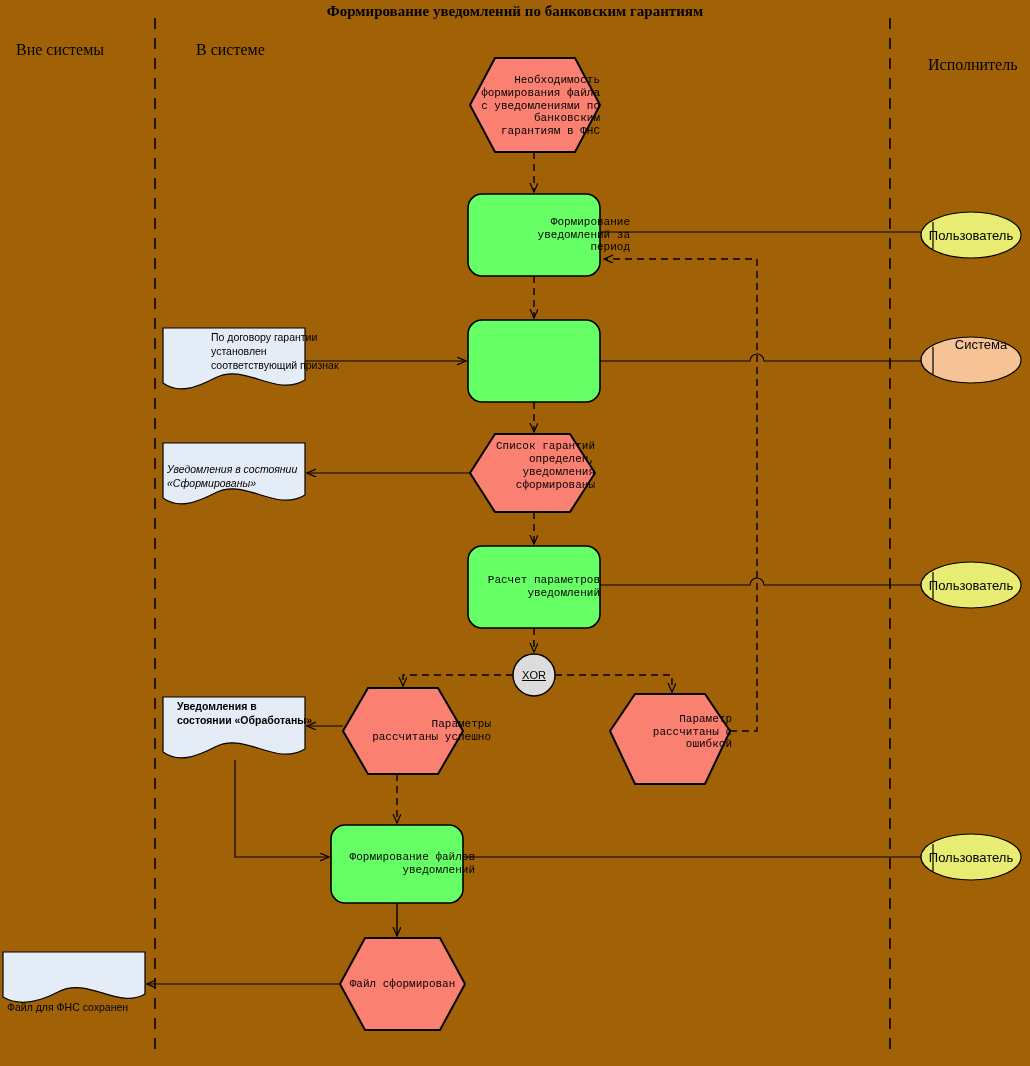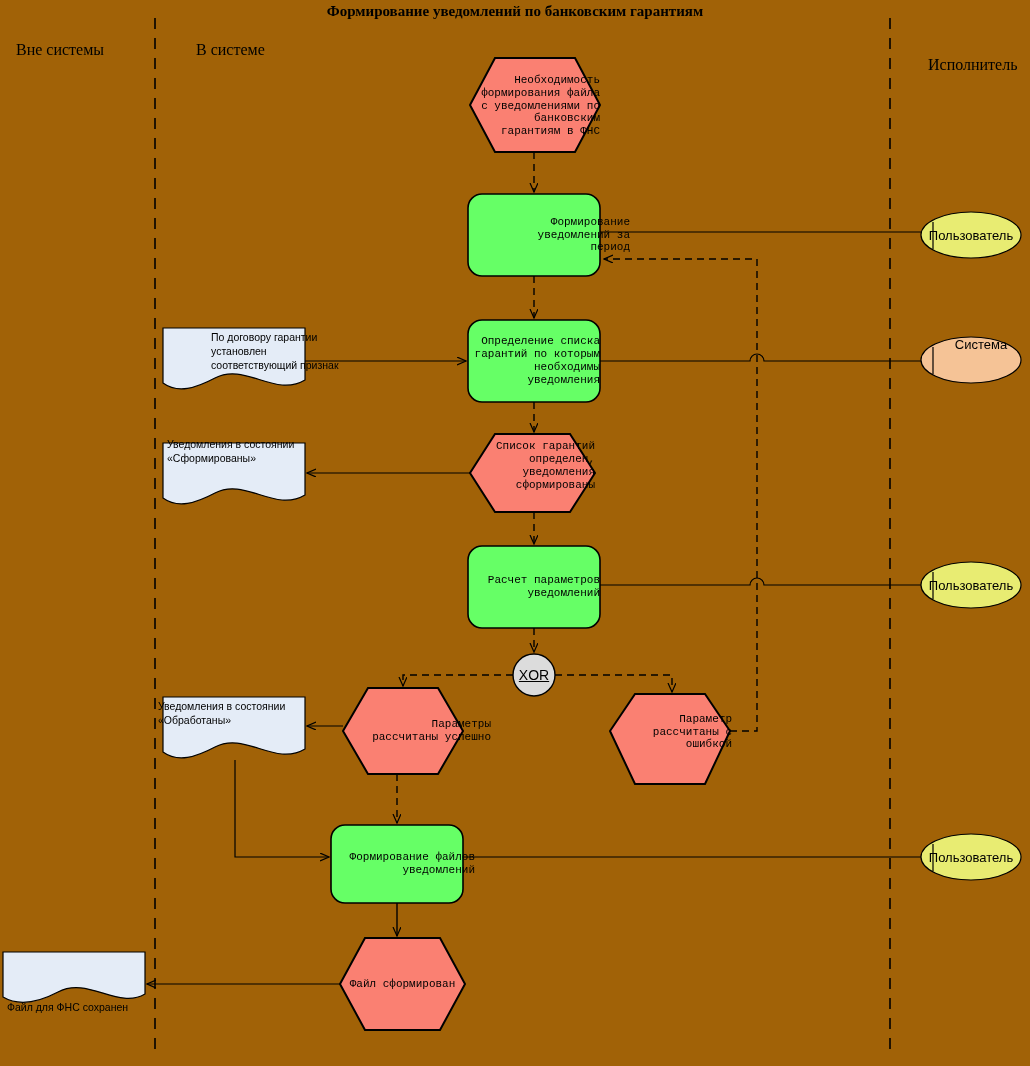--- a/index.html
+++ b/index.html
@@ -31,21 +31,21 @@
   .doc-text{
     font-size:10.5px;color:#000;line-height:1.35;
     text-align:left;
   }
   .actor-text{
     display:flex;align-items:center;justify-content:center;
     font-size:13px;color:#000;text-align:right;
   }
   .gw-text{
     display:flex;align-items:center;justify-content:center;
-    font-size:14px;color:#000;text-decoration:underline;
+    font-size:11px;color:#000;text-decoration:underline;
   }
 </style>
 </head>
 <body>
 
 <div id="canvas">
 
   <svg id="svg" viewBox="0 0 1030 1066" xmlns="http://www.w3.org/2000/svg">
     <defs>
       <marker id="arrowSolid" markerWidth="10" markerHeight="10" refX="9" refY="4" orient="auto" markerUnits="userSpaceOnUse">
@@ -142,41 +142,40 @@
   <div class="lbl title">Формирование уведомлений по банковским гарантиям</div>
 
   <div class="lbl lane-label" style="left:16px;top:41px;">Вне системы</div>
   <div class="lbl lane-label" style="left:196px;top:41px;">В системе</div>
   <div class="lbl lane-label" style="left:928px;top:33px;margin-top:23px;">Исполнитель</div>
 
   <div class="lbl node-text" style="left:470px;top:62px;width:130px;height:88px;">Необходимость формирования файла с уведомлениями по банковским гарантиям в ФНС</div>
 
   <div class="lbl node-text" style="left:468px;top:194px;width:132px;height:82px;padding-left:30px;">Формирование уведомлений за период</div>
 
-  <div class="lbl node-text" style="left:468px;top:320px;width:132px;height:82px;">Определение списка гарантий по которым необходимы уведомления</div>
 
   <div class="lbl node-text" style="left:470px;top:434px;width:125px;height:64px;">Список гарантий определен, уведомления сформированы</div>
 
   <div class="lbl node-text" style="left:468px;top:546px;width:132px;height:82px;">Расчет параметров уведомлений</div>
 
   <div class="lbl gw-text" style="left:513px;top:654px;width:42px;height:42px;">XOR</div>
 
   <div class="lbl node-text" style="left:343px;top:688px;width:120px;height:86px;margin-left:28px;">Параметры рассчитаны успешно</div>
 
   <div class="lbl node-text" style="left:608px;top:694px;width:124px;height:76px;">Параметр рассчитаны с ошибкой</div>
 
   <div class="lbl node-text" style="left:331px;top:825px;width:144px;height:78px;">Формирование файлов уведомлений</div>
 
   <div class="lbl node-text" style="left:340px;top:938px;width:125px;height:92px;">Файл сформирован</div>
 
   <div class="lbl doc-text" style="left:169px;top:330px;width:136px;margin-left:42px;">По договору гарантии установлен соответствующий признак</div>
 
-  <div class="lbl doc-text" style="left:167px;top:437px;width:136px;">Уведомления в состоянии «Сформированы»</div>
+  <div class="lbl doc-text" style="left:167px;top:462px;width:136px;font-style:italic;">Уведомления в состоянии «Сформированы»</div>
 
-  <div class="lbl doc-text" style="left:158px;top:699px;width:136px;">Уведомления в состоянии «Обработаны»</div>
+  <div class="lbl doc-text" style="left:177px;top:699px;width:136px;font-weight:bold;">Уведомления в состоянии «Обработаны»</div>
 
   <div class="lbl doc-text" style="left:7px;top:1000px;width:136px;">Файл для ФНС сохранен</div>
 
   <div class="lbl actor-text" style="left:921px;top:223px;width:100px;height:24px;">Пользователь</div>
 
   <div class="lbl actor-text" style="left:921px;top:332px;width:120px;height:24px;">Система</div>
 
   <div class="lbl actor-text" style="left:921px;top:573px;width:100px;height:24px;">Пользователь</div>
 
   <div class="lbl actor-text" style="left:921px;top:845px;width:100px;height:24px;">Пользователь</div>

